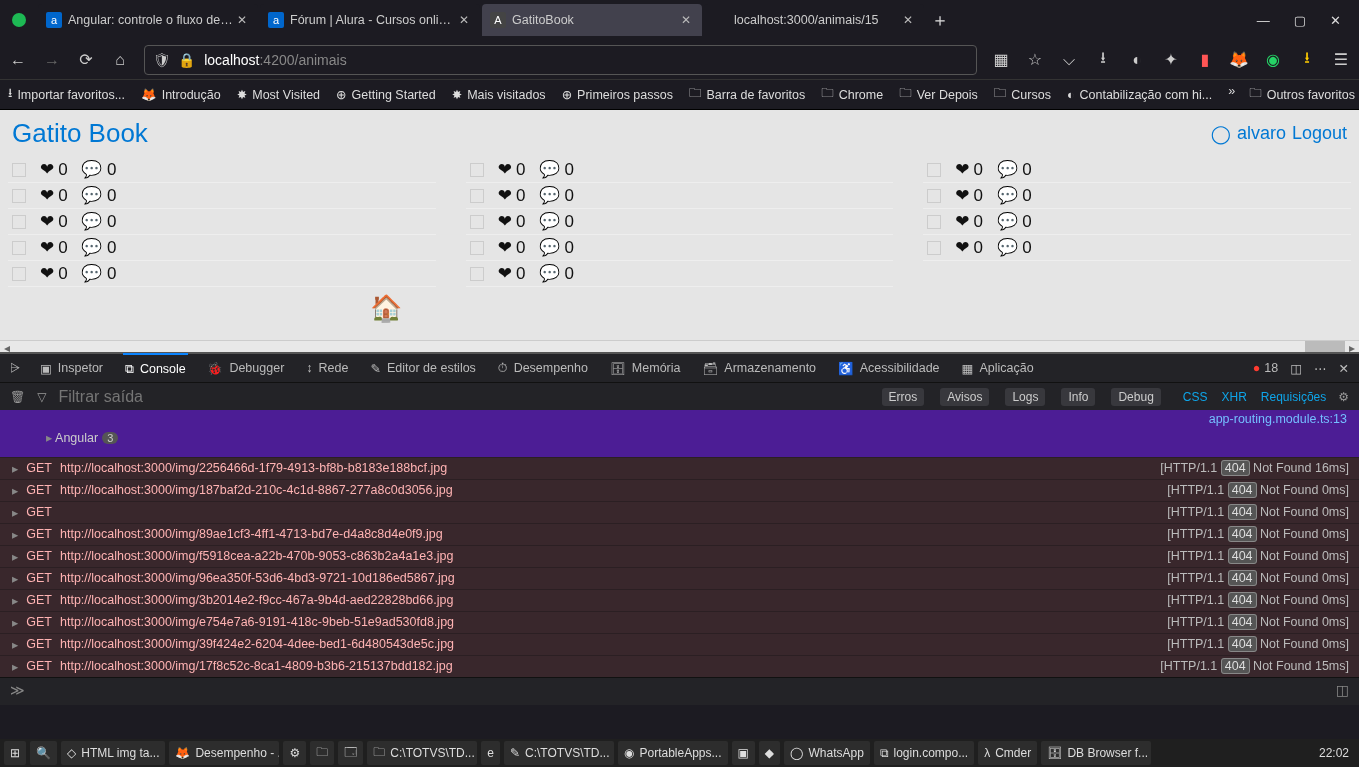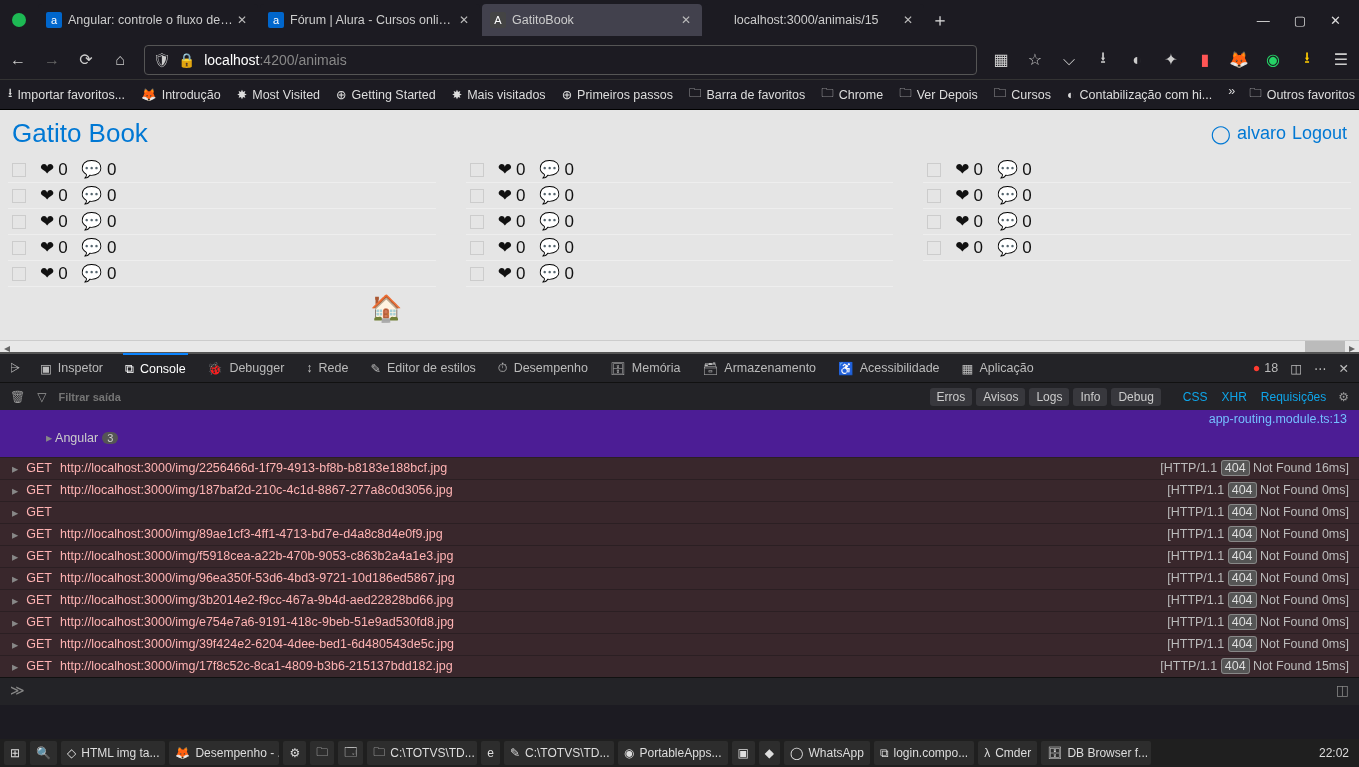--- a/index.html
+++ b/index.html
@@ -43,21 +43,21 @@
   .hscroll .thumb { margin-left:auto; width:40px; background:#bbb; }
 
   
   .dt-toolbar { display:flex; align-items:center; height:30px; background:#232327; border-top:2px solid #555; padding:0 10px; gap:18px; font-size:12.5px; color:#bbb; }
   .dt-tab { display:flex; align-items:center; gap:6px; height:30px; padding:0 2px; }
   .dt-tab.active { color:#fff; border-top:2px solid #0a84ff; }
   .dt-right { margin-left:auto; display:flex; align-items:center; gap:12px; }
   
   
   .dt-filt { display:flex; align-items:center; height:28px; background:#232327; padding:0 10px; gap:12px; border-top:1px solid #111; font-size:12px; color:#999;}
-  .dt-filt input { background:transparent; border:none; color:#84cc16; outline:none; font-size:11px;font-weight:bold; }
+  .dt-filt input { background:transparent; border:none; color:#84cc16; outline:none; font-size:16px; }
   .pill { background:#38383d; color:#ccc; border-radius:3px; padding:2px 7px; font-size:12px; }
   .dtlinks { margin-left:10px; color:#0ea5e9; display:flex; gap:14px; }
 
   
   .console { font-family:Consolas,monospace; font-size:12.5px; background:#4c1d95; }
   .tree { padding:4px 0 12px 46px; color:#ccc; }
   .tree .cnt { background:#555; border-radius:8px; padding:0 5px; font-size:11px; margin-left:4px; }
   .row404 { display:flex; justify-content:space-between; padding:3px 10px 3px 12px; background:#39272c; border-top:1px solid #2b1f23; color:#ffb3b3; }
   .row404 .left { display:flex; gap:8px; }
   .row404 .arrow { color:#888; }
@@ -420,21 +420,21 @@
     <span>◫</span>
     <span>⋯</span>
     <span>✕</span>
   </div>
 </div>
 
 <div class="dt-filt">
   <span>🗑</span>
   <span>▽</span>
   <input placeholder="Filtrar saída" style="">
-  <div style="margin-left:auto;display:flex;gap:4px" id="pills-holder">
+  <div style="margin-left:auto;display:flex;gap:16px" id="pills-holder">
       <span class="pill">Erros</span>
       <span class="pill">Avisos</span>
       <span class="pill">Logs</span>
       <span class="pill">Info</span>
       <span class="pill">Debug</span>
     </div>
   <div class="dtlinks" id="lnks-holder">
       <span>CSS</span>
       <span>XHR</span>
       <span>Requisições</span>

